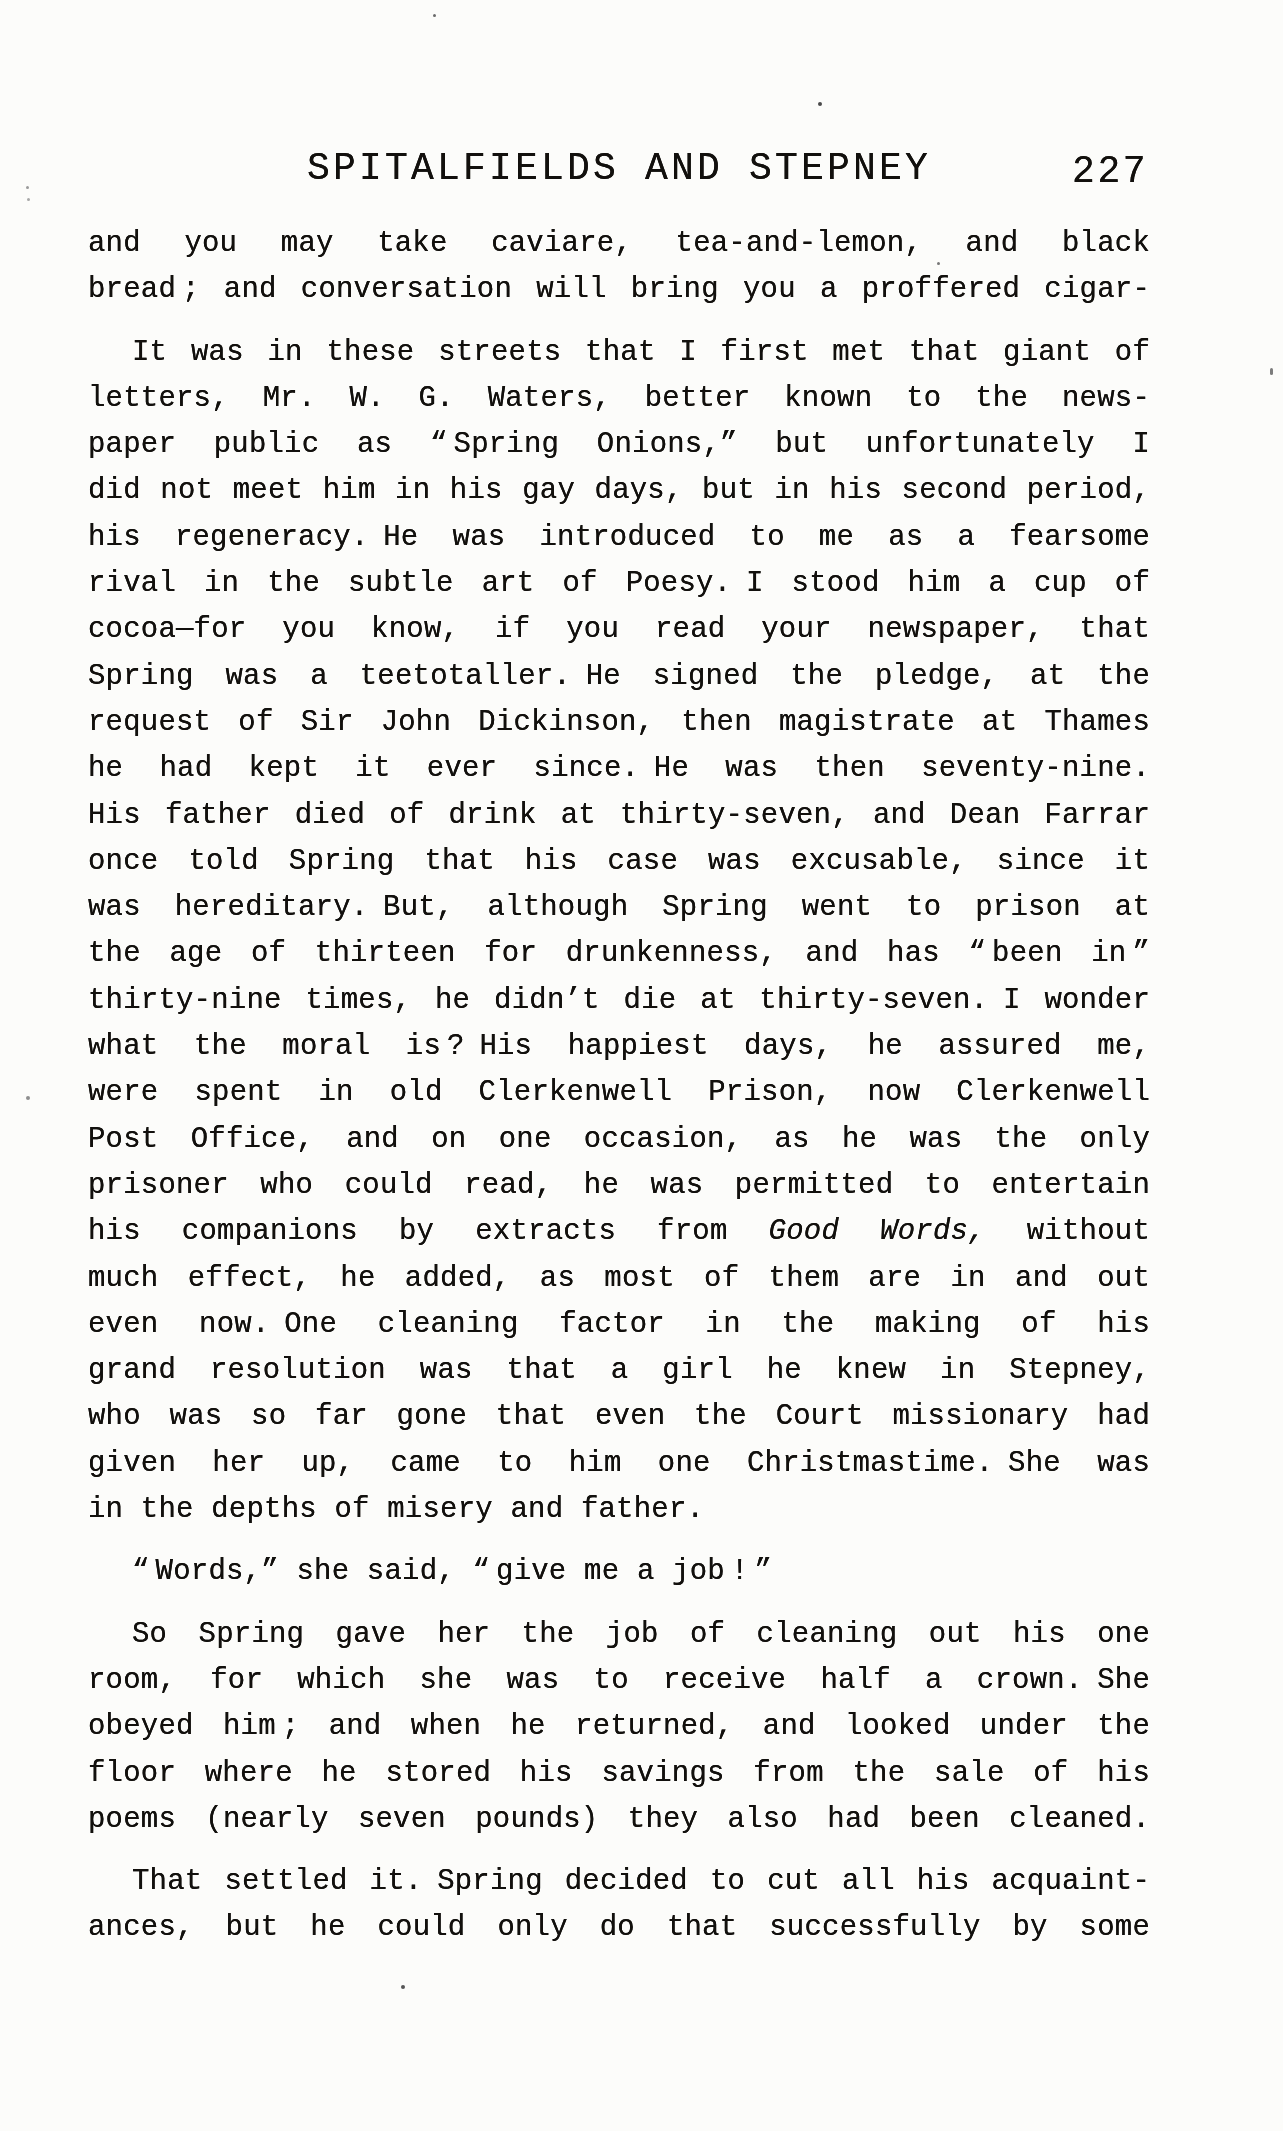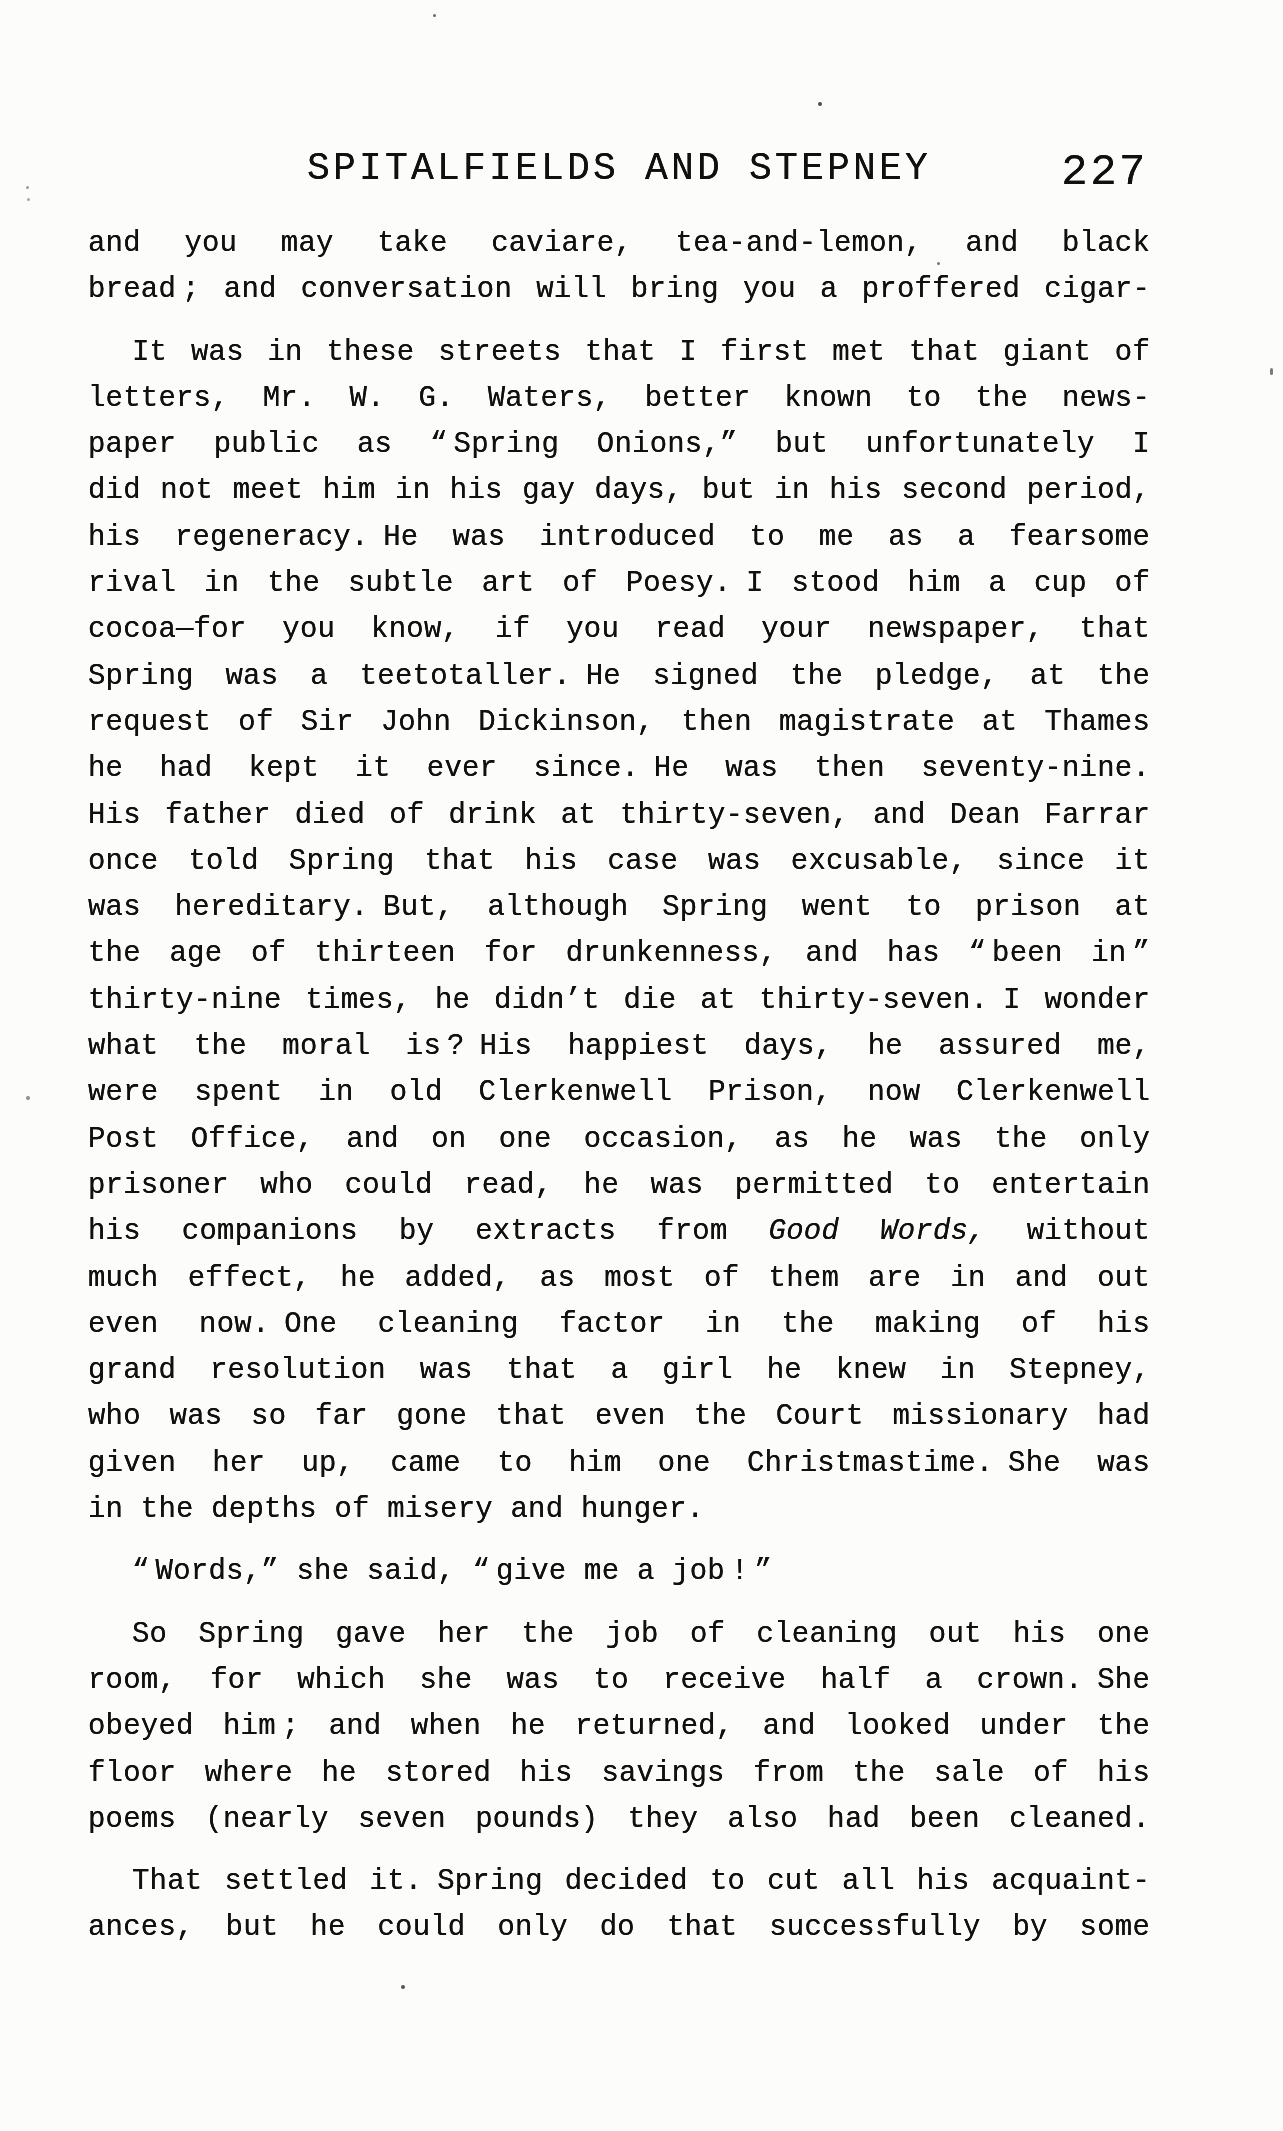--- a/index.html
+++ b/index.html
@@ -14,21 +14,21 @@
     padding-left:44px;
   }
   .header{position:absolute;left:88px;top:144px;width:1062px;height:52px;}
   .title{
     display:block;text-align:center;
     font-size:38px;letter-spacing:3.2px;line-height:50px;
     white-space:nowrap;
   }
   .pageno{
     position:absolute;right:2px;top:3px;
-    font-size:44px;letter-spacing:2.5px;line-height:50px;
+    font-size:38px;letter-spacing:2.5px;line-height:50px;
   }
   .text{
     position:absolute;left:88px;top:221px;width:1062px;
     font-size:29px;line-height:46.3px;
     letter-spacing:0.2px;
   }
   .line{text-align:justify;text-align-last:justify;}
   .line.short{text-align:left;text-align-last:left;}
   .line.indent{text-indent:44px;margin-top:16px;}
   .ital{font-style:italic;}
@@ -65,21 +65,21 @@
       <div class="line"><span>what the moral is ? His happiest days, he assured me,</span></div>
       <div class="line"><span>were spent in old Clerkenwell Prison, now Clerkenwell</span></div>
       <div class="line"><span>Post Office, and on one occasion, as he was the only</span></div>
       <div class="line"><span>prisoner who could read, he was permitted to entertain</span></div>
       <div class="line"><span>his companions by extracts from </span><span class="ital">Good Words,</span><span> without</span></div>
       <div class="line"><span>much effect, he added, as most of them are in and out</span></div>
       <div class="line"><span>even now. One cleaning factor in the making of his</span></div>
       <div class="line"><span>grand resolution was that a girl he knew in Stepney,</span></div>
       <div class="line"><span>who was so far gone that even the Court missionary had</span></div>
       <div class="line"><span>given her up, came to him one Christmastime. She was</span></div>
-      <div class="line short"><span>in the depths of misery and hunger.</span></div>
+      <div class="line short"><span>in the depths of misery and father.</span></div>
       <div class="line short indent"><span>“ Words,” she said, “ give me a job ! ”</span></div>
       <div class="line indent"><span>So Spring gave her the job of cleaning out his one</span></div>
       <div class="line"><span>room, for which she was to receive half a crown. She</span></div>
       <div class="line"><span>obeyed him ; and when he returned, and looked under the</span></div>
       <div class="line"><span>floor where he stored his savings from the sale of his</span></div>
       <div class="line"><span>poems (nearly seven pounds) they also had been cleaned.</span></div>
       <div class="line indent"><span>That settled it. Spring decided to cut all his acquaint-</span></div>
       <div class="line"><span>ances, but he could only do that successfully by some</span></div>
     </div>
 

